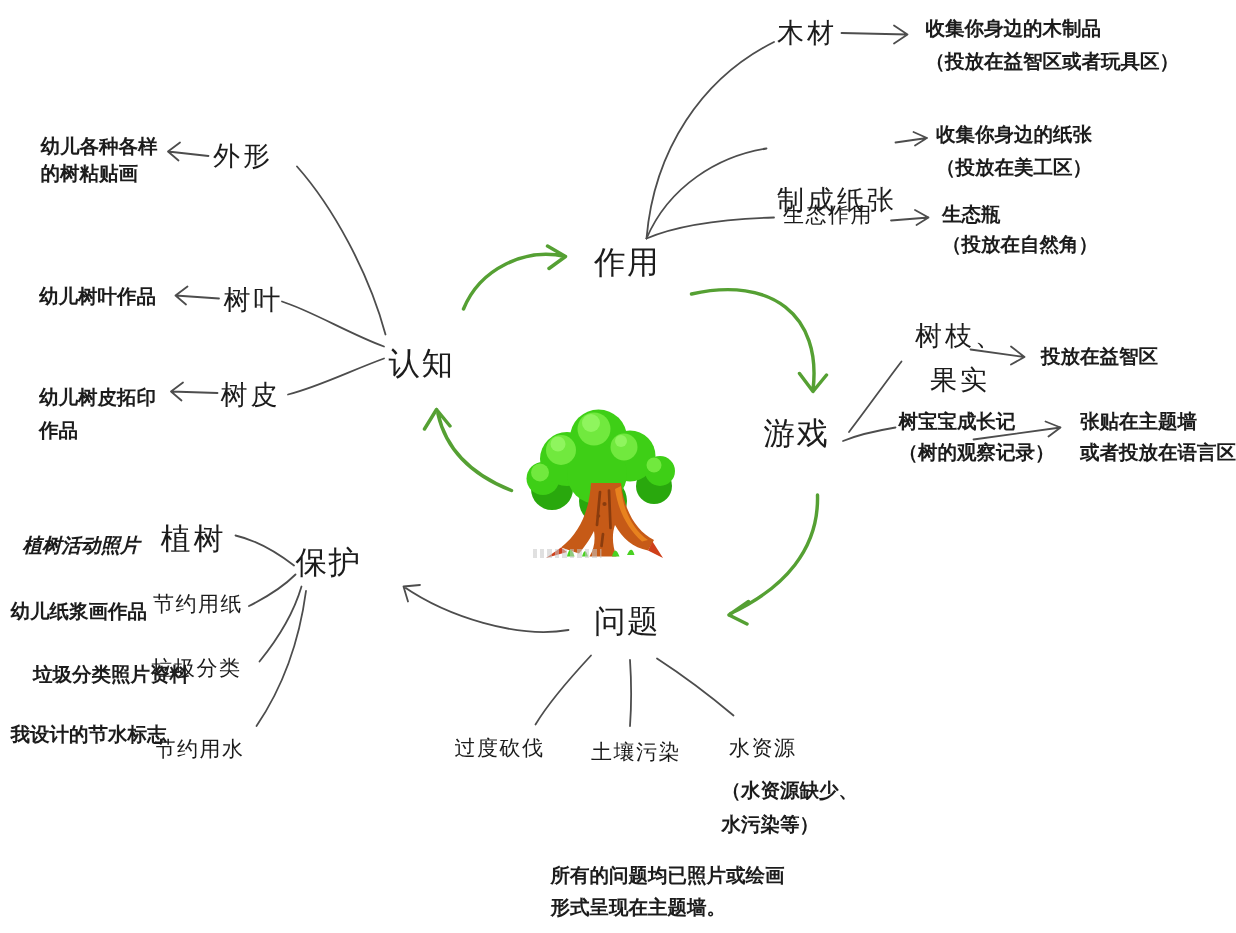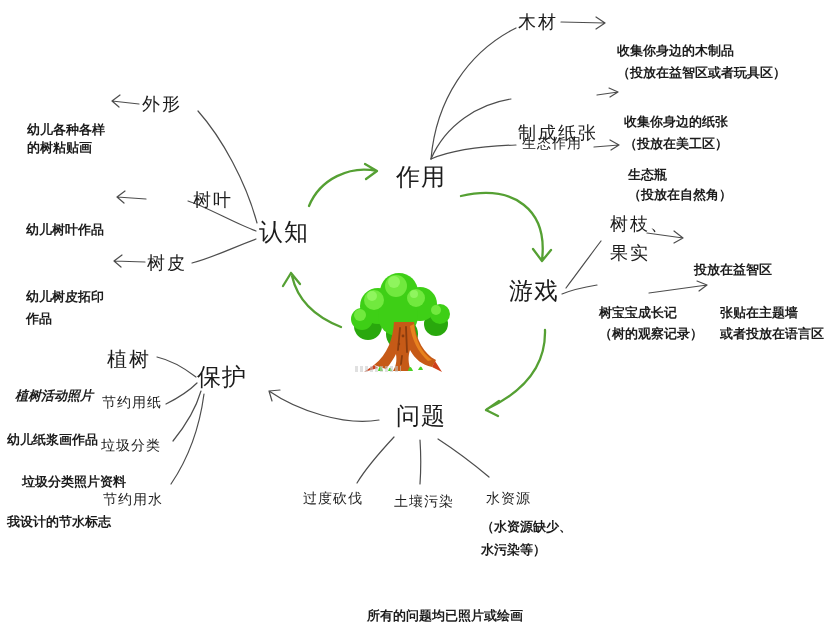--- a/index.html
+++ b/index.html
@@ -1,24 +1,24 @@
 <!DOCTYPE html>
 <html style="--arrow-green: #55a033; --line-color: #4d4d4d; --tree-base: #3ecf16; --tree-light: #71e93e; --tree-lighter: #8ff55e; --tree-dark: #29a80d; --trunk: #c65a17; --trunk-dark: #8a3c0e; --trunk-light: #e8821e; --flare: #cf3f1a; --grass: #49d122;"><head>
 <meta charset="utf-8">
 <style>
   html,body{margin:0;padding:0;background:#ffffff;}
   .canvas{
     position:relative;width:824px;height:622px;background:#ffffff;overflow:hidden;
     font-family:"Liberation Serif","DejaVu Serif",serif;color:#1c1c1c;
   }
   .lbl{position:absolute;white-space:pre-line;}
-  .topic{font-size:24px;letter-spacing:1px;}
-  .sub{font-size:18px;letter-spacing:2px;}
+  .topic{font-size:21px;letter-spacing:1px;}
+  .sub{font-size:18px;letter-spacing:2px;text-align:center;}
   .sub-sm{font-size:14px;letter-spacing:1px;}
-  .small{font-size:13px;font-weight:bold;line-height:22px;margin-top:32px;}
+  .small{font-size:13px;font-weight:bold;line-height:22px;}
   .detail{font-size:13px;font-weight:bold;line-height:23px;}
   svg.links{position:absolute;left:0;top:0;}
   .black-stroke{stroke:var(--line-color,#4d4d4d);stroke-width:1.2;fill:none;stroke-linecap:round;stroke-linejoin:round;}
   .green-stroke{stroke:var(--arrow-green,#55a033);stroke-width:2.3;fill:none;stroke-linecap:round;stroke-linejoin:round;}
   .tc-dark{fill:var(--tree-dark,#29a80d);}
   .tc-base{fill:var(--tree-base,#3ecf16);}
   .tc-light{fill:var(--tree-light,#71e93e);}
   .tc-lighter{fill:var(--tree-lighter,#8ff55e);}
   .trunk{fill:var(--trunk,#c65a17);}
   .trunk-dark{stroke:var(--trunk-dark,#8a3c0e);stroke-width:1.8;fill:none;stroke-linecap:round;}
@@ -103,30 +103,30 @@
       <circle class="trunk-dark" cx="51" cy="80" r="1.2" style="fill:var(--trunk-dark,#8a3c0e);stroke:none;"></circle>
       <polygon class="flare" points="26,101 16,108 30,104"></polygon>
       <polygon class="flare" points="84,103 94,108 87,97"></polygon>
     </g>
     <g>
       <path class="grass" d="M30,107 q2,-9 5,0 z M40,107 q2,-7 4,0 z M60,107 q2,-8 5,0 z M70,106 q3,-7 5,0 z"></path>
     </g>
   </svg>
   <div class="watermark"></div>
 
-  <div class="lbl topic" style="left:259px;top:216px;text-align:center;">认知</div>
+  <div class="lbl topic" style="left:259px;top:228px;text-align:center;">认知</div>
   <div class="lbl topic" style="left:396px;top:161px;">作用</div>
   <div class="lbl topic" style="left:509px;top:275px;">游戏</div>
   <div class="lbl topic" style="left:396px;top:400px;">问题</div>
   <div class="lbl topic" style="left:197px;top:361px;">保护</div>
 
   <div class="lbl sub" style="left:142px;top:92px;">外形</div>
   <div class="lbl small" style="left:27px;top:89px;line-height:18px;">幼儿各种各样
 的树粘贴画</div>
-  <div class="lbl sub" style="left:149px;top:188px;margin-left:44px;">树叶</div>
+  <div class="lbl sub" style="left:149px;top:188px;">树叶</div>
   <div class="lbl small" style="left:26px;top:187px;">幼儿树叶作品</div>
   <div class="lbl sub" style="left:147px;top:251px;">树皮</div>
   <div class="lbl small" style="left:26px;top:254px;">幼儿树皮拓印
 作品</div>
 
   <div class="lbl sub" style="left:518px;top:10px;">木材</div>
   <div class="lbl small" style="left:617px;top:8px;">收集你身边的木制品
 （投放在益智区或者玩具区）</div>
   <div class="lbl sub" style="left:518px;top:81px;margin-top:40px;">制成纸张</div>
   <div class="lbl small" style="left:624px;top:79px;">收集你身边的纸张

